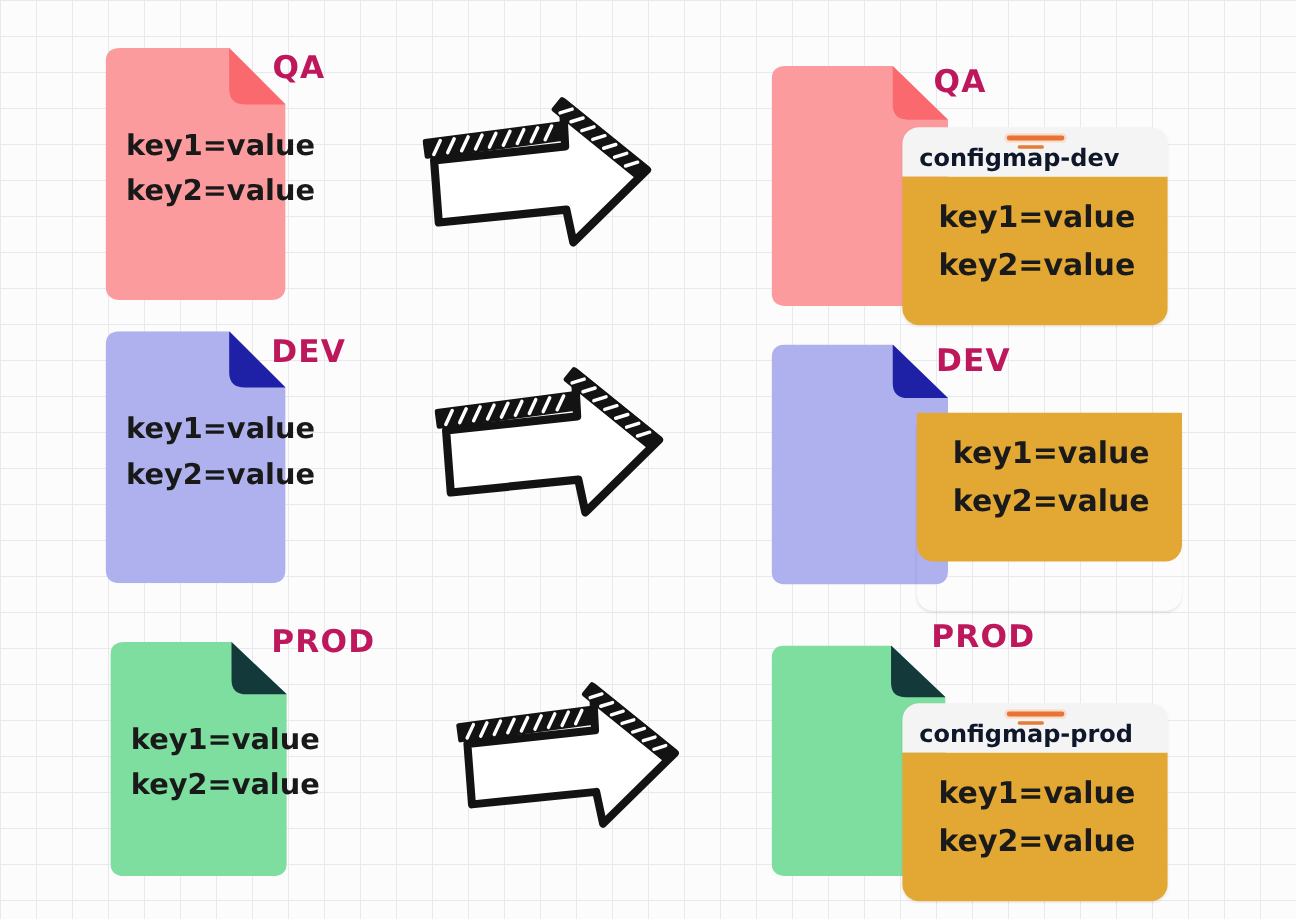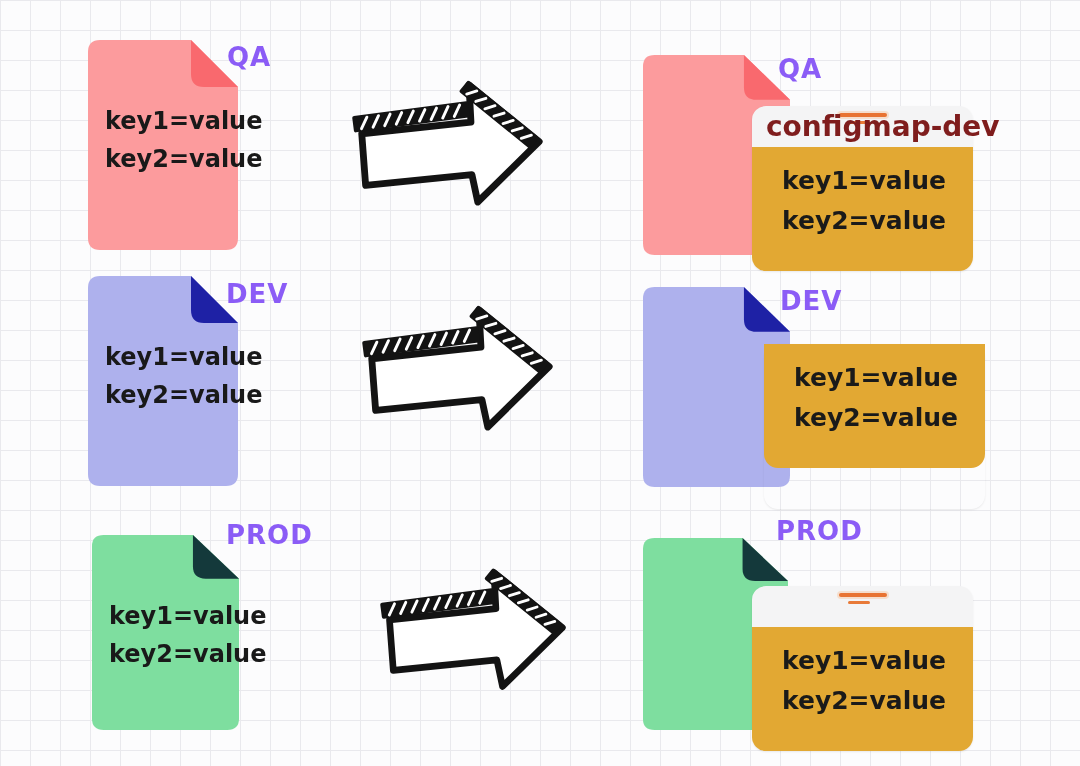--- a/index.html
+++ b/index.html
@@ -12,35 +12,35 @@
       linear-gradient(to bottom,#e9e9ed 1px,transparent 1px);
     background-size:30px 30px;
   }
   .file{position:absolute;}
   .file svg{position:absolute;left:0;top:0;}
   .file-lines{
     position:absolute;left:17px;top:62px;
     font-size:24px;font-weight:bold;color:#191919;line-height:38px;white-space:nowrap;
   }
   .env-label{
-    position:absolute;font-size:26px;font-weight:bold;color:#8b5cf6;letter-spacing:1px;white-space:nowrap;
+    position:absolute;font-size:26px;font-weight:bold;color:#be185d;letter-spacing:1px;white-space:nowrap;
   }
   .arrow{position:absolute;}
   .card{
     position:absolute;width:221px;height:165px;border-radius:14px;
     box-shadow:0 1px 2px rgba(0,0,0,0.08);
   }
   .card-header{
     position:relative;height:41px;background:#f4f4f5;border-radius:14px 14px 0 0;
   }
   .decor{position:absolute;top:7px;left:50%;transform:translateX(-50%);width:48px;}
   .decor .l1{height:4px;width:48px;background:#e87332;border-radius:2px;box-shadow:0 0 0 2px rgba(247,195,158,0.45);}
   .decor .l2{height:3px;width:22px;background:#e87a38;border-radius:2px;margin:4px 0 0 9px;}
   .card-name{
-    position:absolute;left:14px;bottom:4px;font-size:28px;font-weight:600;color:#7f1d1d;white-space:nowrap;
+    position:absolute;left:14px;bottom:4px;font-size:20px;font-weight:600;color:#0f172a;white-space:nowrap;
   }
   .card-body{
     height:124px;background:#e2a833;border-radius:0 0 14px 14px;
     box-sizing:border-box;padding:14px 0 0 30px;
     font-size:25px;font-weight:600;color:#1a1a1a;line-height:40px;white-space:nowrap;
   }
 </style>
 </head>
 <body>
 
@@ -172,20 +172,21 @@
     </svg>
   </div>
   <div class="env-label" style="left:776px;top:516px">PROD</div>
 
   <div class="card" style="left:752px;top:586px">
     <div class="card-header">
       <div class="decor">
           <div class="l1"></div>
           <div class="l2"></div>
         </div>
+      <div class="card-name">configmap-prod</div>
     </div>
     <div class="card-body">
       <div>key1=value</div>
       <div>key2=value</div>
     </div>
   </div>
 
 </div>
 
 </body></html>

